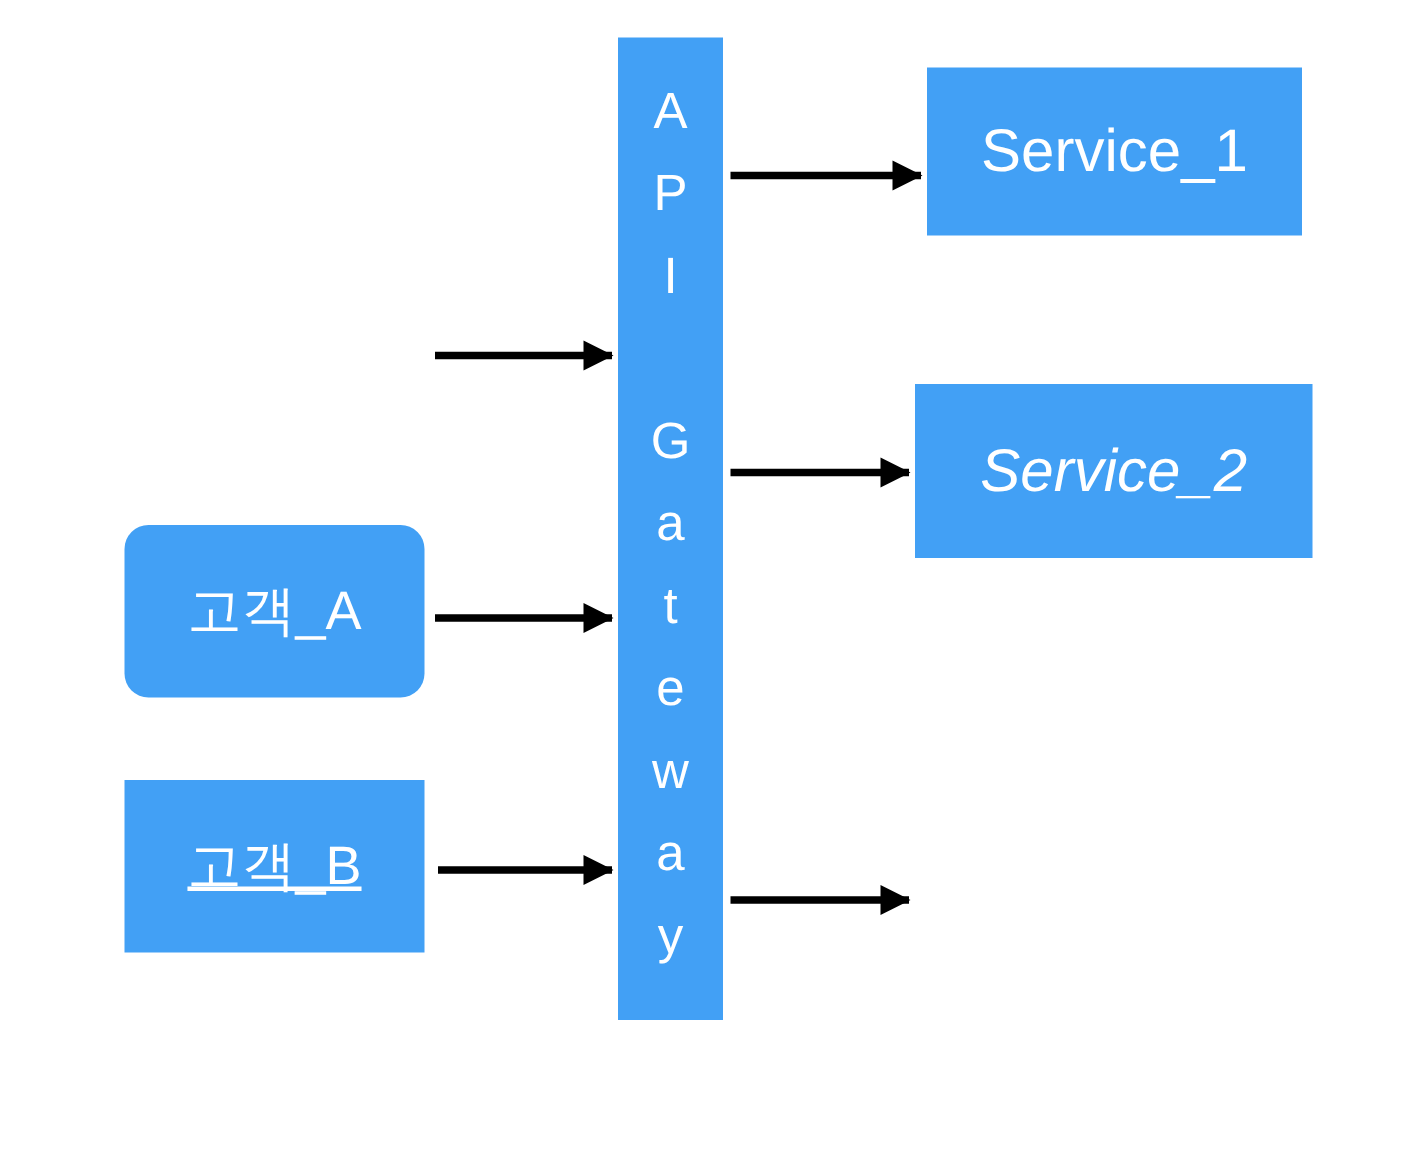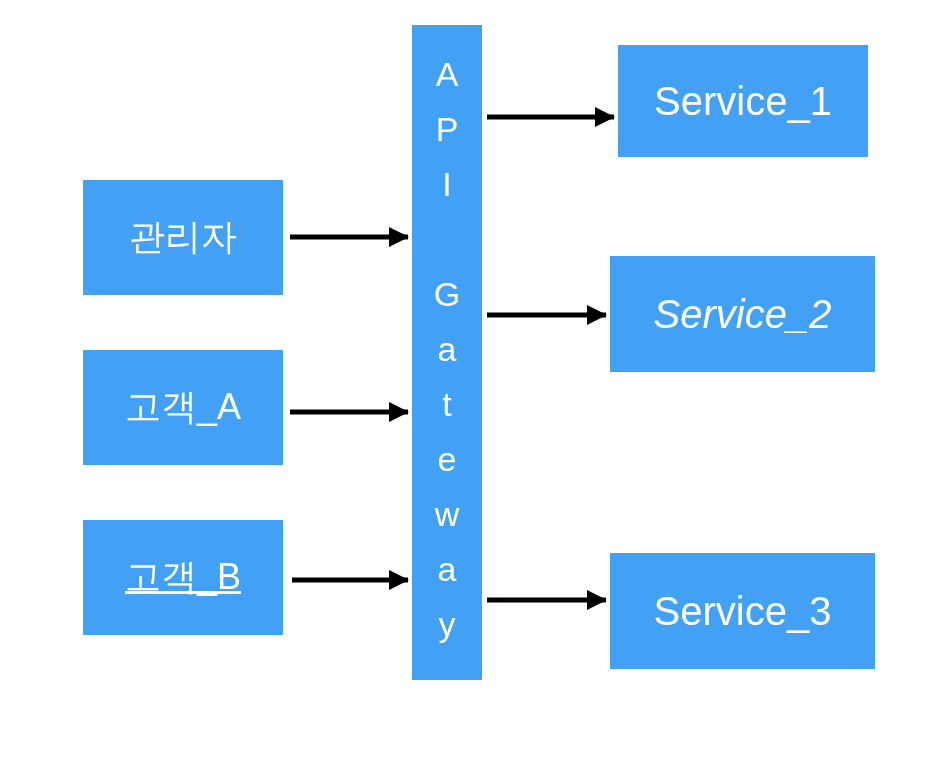--- a/index.html
+++ b/index.html
@@ -24,21 +24,21 @@
     justify-content: center;
     user-select: none;
   }
   .client-node {
     left: 83px;
     width: 200px;
     height: 115px;
     font-size: 36px;
   }
   #box-admin      { top: 180px; }
-  #box-customer-a { top: 350px; }
+  #box-customer-a { top: 350px; border-radius: 16px; }
   #box-customer-b { top: 520px; text-decoration: underline; }
 
   .service-node {
     font-size: 40px;
   }
   #box-service-1 { left: 618px; top: 45px;  width: 250px; height: 112px; }
   #box-service-2 { left: 610px; top: 256px; width: 265px; height: 116px; font-style: italic; }
   #box-service-3 { left: 610px; top: 553px; width: 265px; height: 116px; }
 
   #box-gateway {
@@ -62,21 +62,20 @@
     width: 944px;
     height: 766px;
     pointer-events: none;
   }
 </style>
 </head>
 <body>
 
 <div class="canvas">
 
-  <div class="node client-node" id="box-admin">관리자</div>
 
   <div class="node client-node" id="box-customer-a">고객_A</div>
 
   <div class="node client-node" id="box-customer-b">고객_B</div>
 
   <div class="node" id="box-gateway">A
 P
 I
 
 G
@@ -84,21 +83,20 @@
 t
 e
 w
 a
 y</div>
 
   <div class="node service-node" id="box-service-1">Service_1</div>
 
   <div class="node service-node" id="box-service-2">Service_2</div>
 
-  <div class="node service-node" id="box-service-3">Service_3</div>
 
   <svg class="arrow-layer" width="944" height="766" viewBox="0 0 944 766" xmlns="http://www.w3.org/2000/svg">
     <defs>
       <marker id="ah" markerUnits="userSpaceOnUse" markerWidth="22" markerHeight="22" refX="20" refY="11" orient="auto">
         <path d="M1,1 L21,11 L1,21 Z" fill="#000000"></path>
       </marker>
     </defs>
     <line x1="290" y1="237" x2="408" y2="237" stroke="#000000" stroke-width="5" marker-end="url(#ah)"></line>
     <line x1="290" y1="412" x2="408" y2="412" stroke="#000000" stroke-width="5" marker-end="url(#ah)"></line>
     <line x1="292" y1="580" x2="408" y2="580" stroke="#000000" stroke-width="5" marker-end="url(#ah)"></line>

